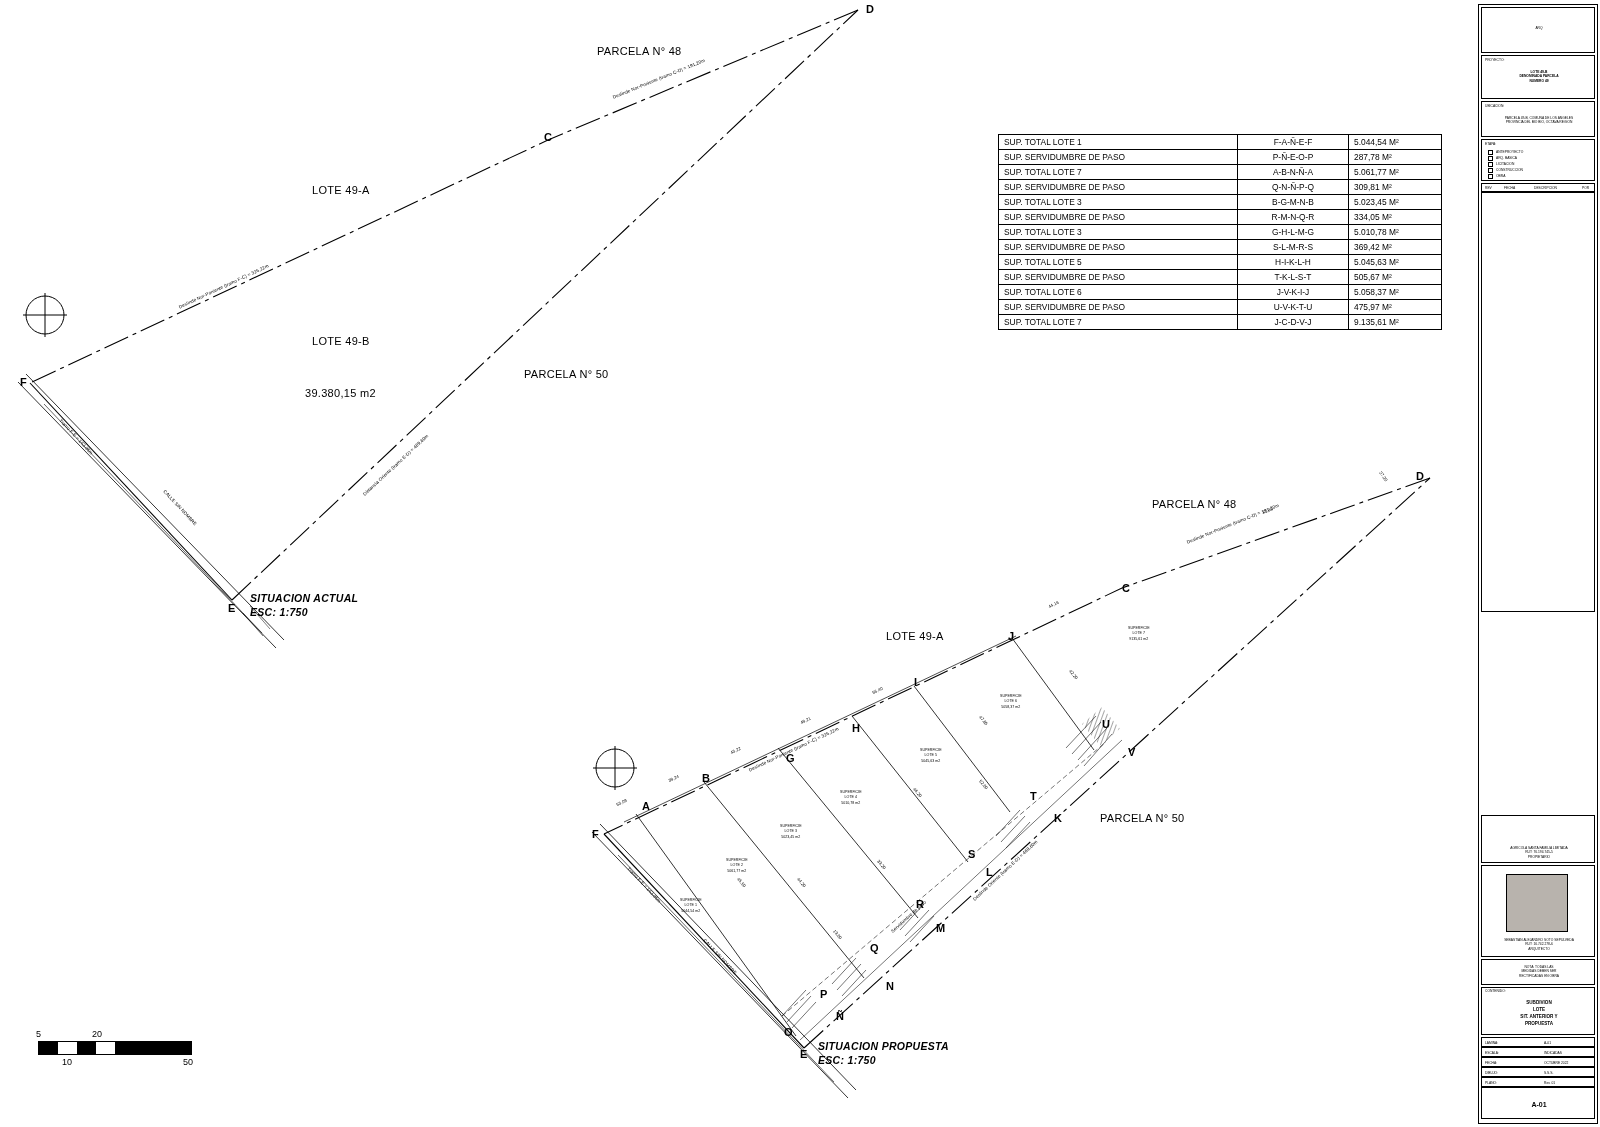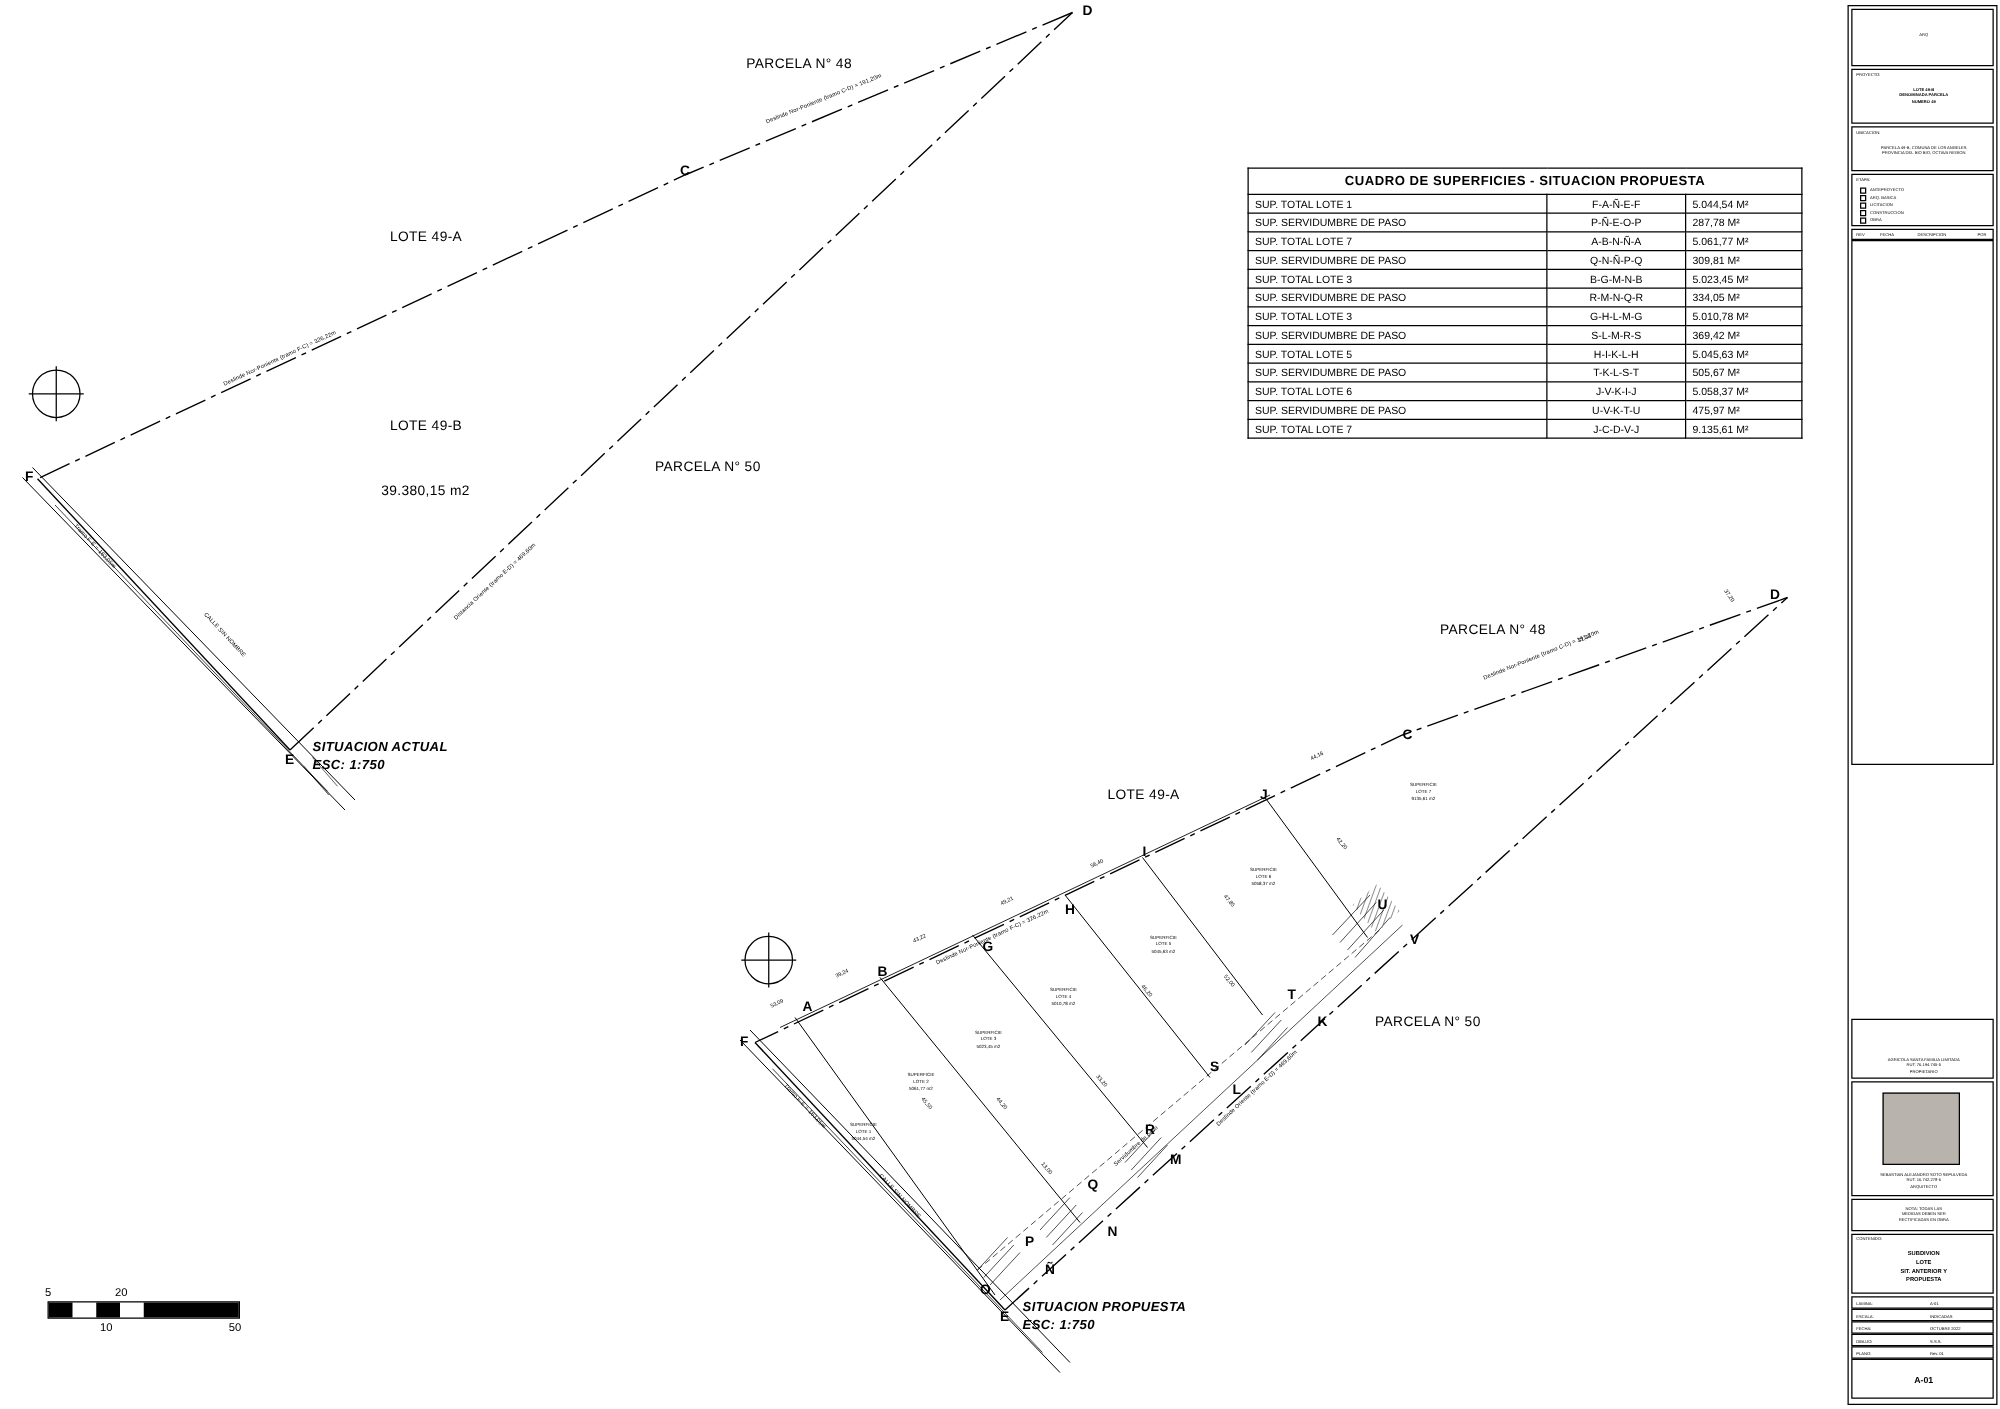--- a/index.html
+++ b/index.html
@@ -220,23 +220,20 @@
   <div class="dim" style="left:876px;top:862px;transform:rotate(50deg);">33,20</div>
   <div class="dim" style="left:796px;top:880px;transform:rotate(50deg);">44,20</div>
   <div class="dim" style="left:736px;top:880px;transform:rotate(50deg);">45,50</div>
   <div class="dim" style="left:832px;top:932px;transform:rotate(50deg);">13,00</div>
 
   <div class="lbl b" style="left:818px;top:1040px;font-size:10.5px;">SITUACION PROPUESTA</div>
   <div class="lbl b" style="left:818px;top:1054px;font-size:10.5px;">ESC: 1:750</div>
 
   <table style="left:998px;top:134px;">
     <tbody>
-        <tr>
-          <td colspan="3" class="tbl-title">CUADRO DE SUPERFICIES - SITUACION PROPUESTA</td>
-        </tr>
     <tr>
           <td class="c-desc">SUP. TOTAL LOTE 1</td>
           <td class="c-code">F-A-Ñ-E-F</td>
           <td class="c-val">5.044,54 M²</td>
         </tr>
     <tr>
           <td class="c-desc">SUP. SERVIDUMBRE DE PASO</td>
           <td class="c-code">P-Ñ-E-O-P</td>
           <td class="c-val">287,78 M²</td>
         </tr>
@@ -299,21 +296,21 @@
     </table>
 
 
   <div class="sbar">
     <i style="left:0;width:19px;"></i>
     <i style="left:38px;width:19px;"></i>
     <i style="left:76px;width:76px;"></i>
   </div>
   <div class="snum" style="left:36px;top:1029px;">5</div>
   <div class="snum" style="left:92px;top:1029px;">20</div>
-  <div class="snum" style="left:80px;top:1057px;">10</div>
+  <div class="snum" style="left:62px;top:1057px;">10</div>
   <div class="snum" style="left:183px;top:1057px;">50</div>
 
   <div class="title-strip">
 
     <div class="ts-box" style="left:2px;top:2px;width:114px;height:46px;">
       <div class="ts-t ts-c" style="left:0;top:18px;width:114px;">ARQ</div>
     </div>
 
     <div class="ts-box" style="left:2px;top:50px;width:114px;height:44px;">
       <div class="ts-t" style="left:3px;top:2px;">PROYECTO:</div>

